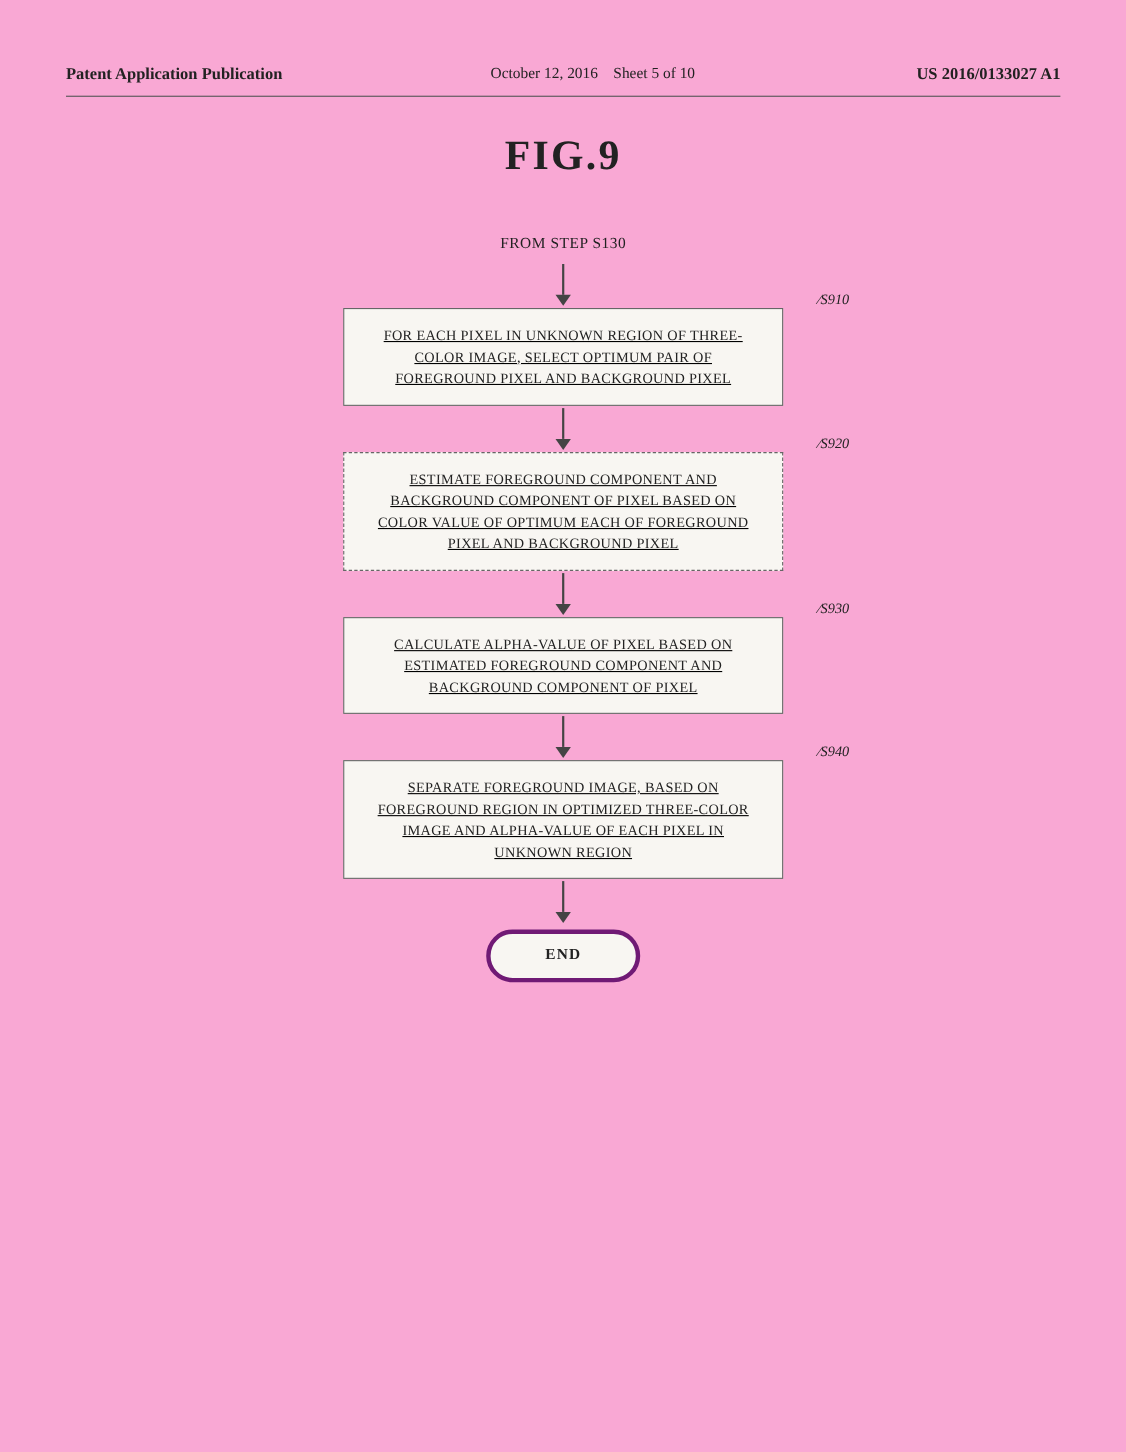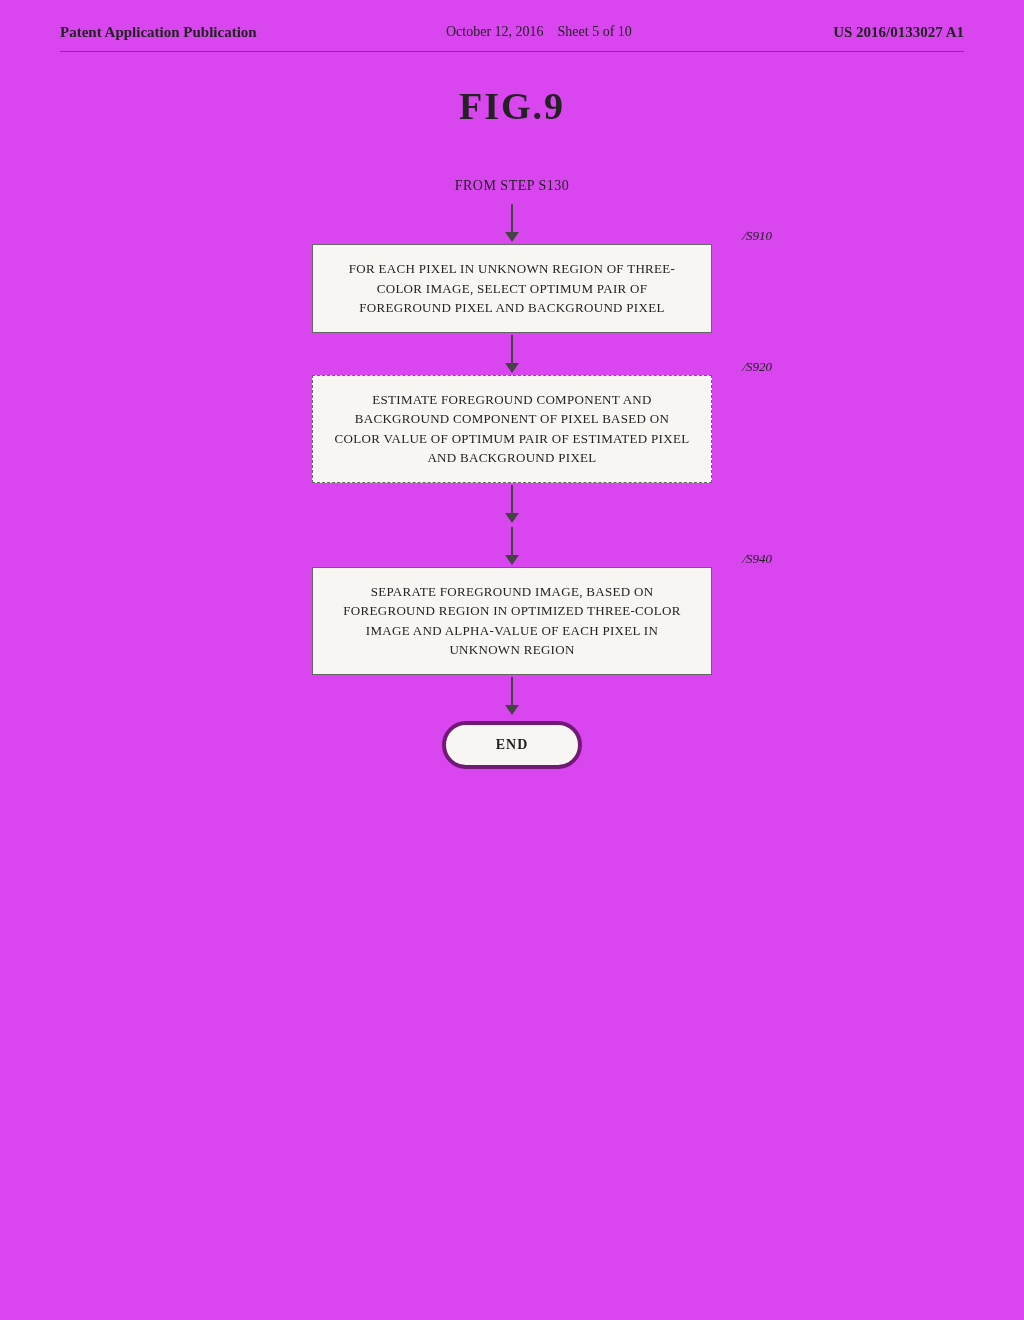--- a/index.html
+++ b/index.html
@@ -12,22 +12,22 @@
       background: #f0ede8;
       width: 1024px;
       min-height: 1320px;
       font-family: 'Times New Roman', Times, serif;
       position: relative;
     }
 
     .page {
       width: 1024px;
       min-height: 1320px;
-      background: #d946ef;
-      padding: 24px 60px;
+      background: #f9a8d4;
+      padding: 60px 60px;
       position: relative;
     }
 
     .header {
       display: flex;
       justify-content: space-between;
       align-items: flex-start;
       border-bottom: 1px solid #555;
       padding-bottom: 10px;
       margin-bottom: 30px;
@@ -138,20 +138,21 @@
       font-weight: bold;
       color: #222;
       letter-spacing: 1px;
       margin-top: 4px;
     }
 
     .step-wrapper {
       display: flex;
       flex-direction: column;
       align-items: center;
+      text-decoration: underline;
     }
   </style>
 </head>
 <body>
 
 <div class="page">
 
   <div class="header">
     <div class="header-left">Patent Application Publication</div>
     <div class="header-center">
@@ -183,30 +184,38 @@
 
     <div class="arrow-down">
       <div class="arrow-line"></div>
       <div class="arrow-head"></div>
     </div>
 
     <div class="step-wrapper">
       <div class="step-container">
         <div class="step-label">∕S920</div>
         <div class="step-box dashed">
-          <span>ESTIMATE FOREGROUND COMPONENT AND BACKGROUND COMPONENT OF PIXEL BASED ON COLOR VALUE OF OPTIMUM PAIR OF ESTIMATED PIXEL AND BACKGROUND PIXEL</span>
-        </div>
-      </div>
-    </div>
-
-    <div class="arrow-down">
-      <div class="arrow-line"></div>
-      <div class="arrow-head"></div>
-    </div>
-
+          <span>ESTIMATE FOREGROUND COMPONENT AND BACKGROUND COMPONENT OF PIXEL BASED ON COLOR VALUE OF OPTIMUM EACH OF FOREGROUND PIXEL AND BACKGROUND PIXEL</span>
+        </div>
+      </div>
+    </div>
+
+    <div class="arrow-down">
+      <div class="arrow-line"></div>
+      <div class="arrow-head"></div>
+    </div>
+
+    <div class="step-wrapper">
+      <div class="step-container">
+        <div class="step-label">∕S930</div>
+        <div class="step-box">
+          <span>CALCULATE ALPHA-VALUE OF PIXEL BASED ON ESTIMATED FOREGROUND COMPONENT AND BACKGROUND COMPONENT OF PIXEL</span>
+        </div>
+      </div>
+    </div>
 
     <div class="arrow-down">
       <div class="arrow-line"></div>
       <div class="arrow-head"></div>
     </div>
 
     <div class="step-wrapper">
       <div class="step-container">
         <div class="step-label">∕S940</div>
         <div class="step-box">

